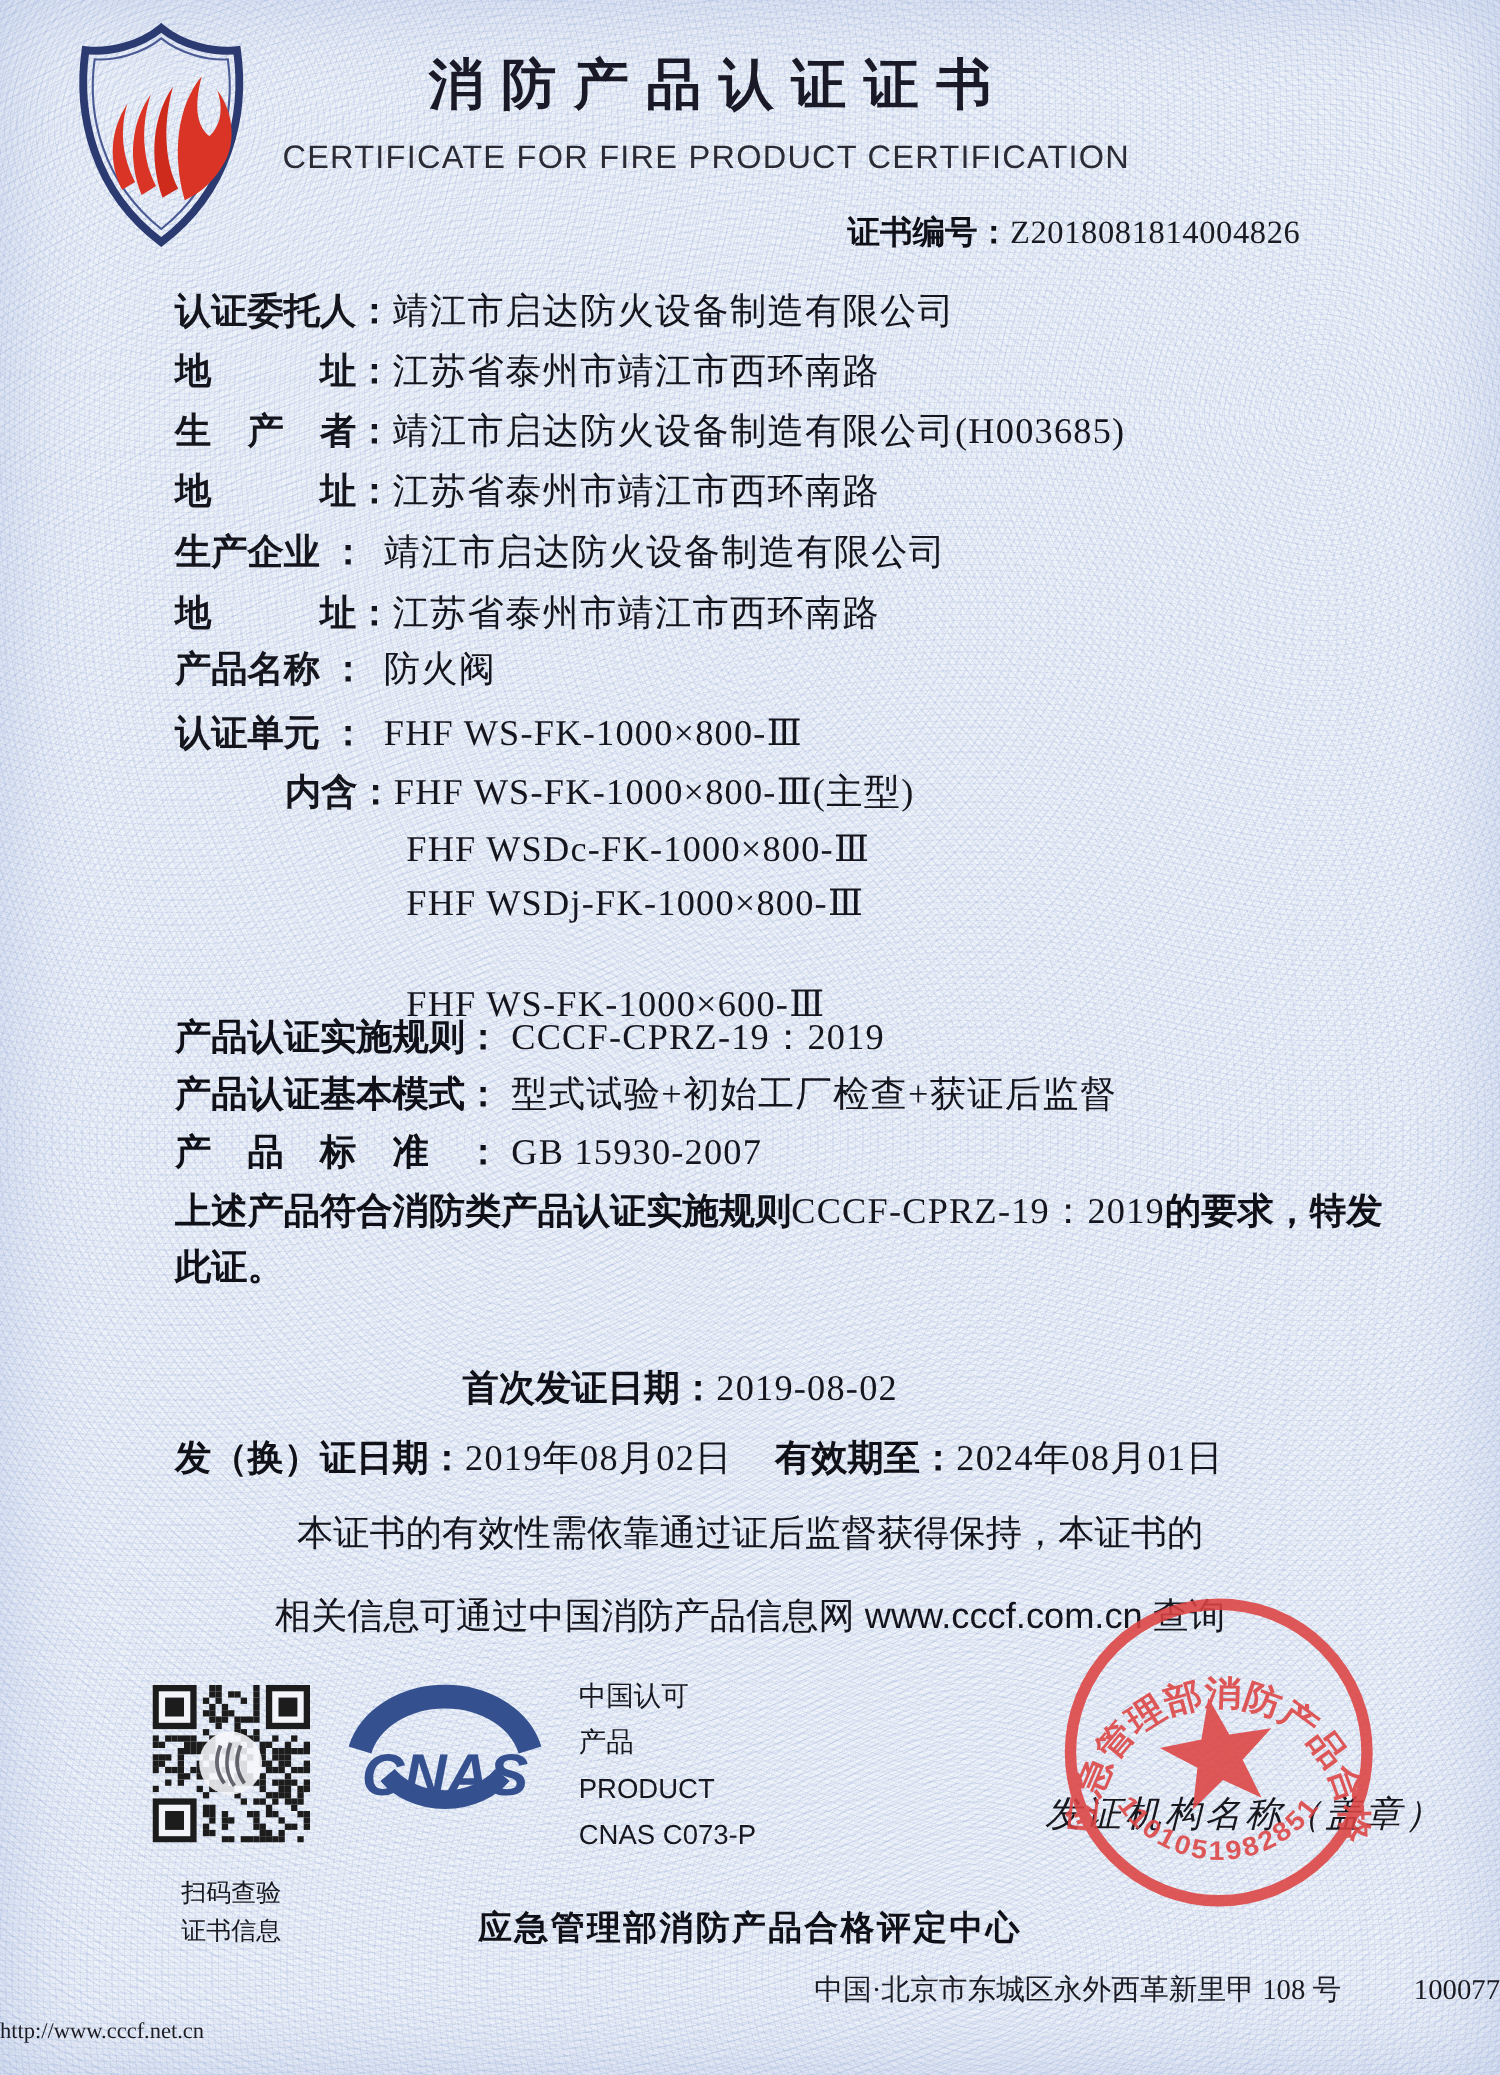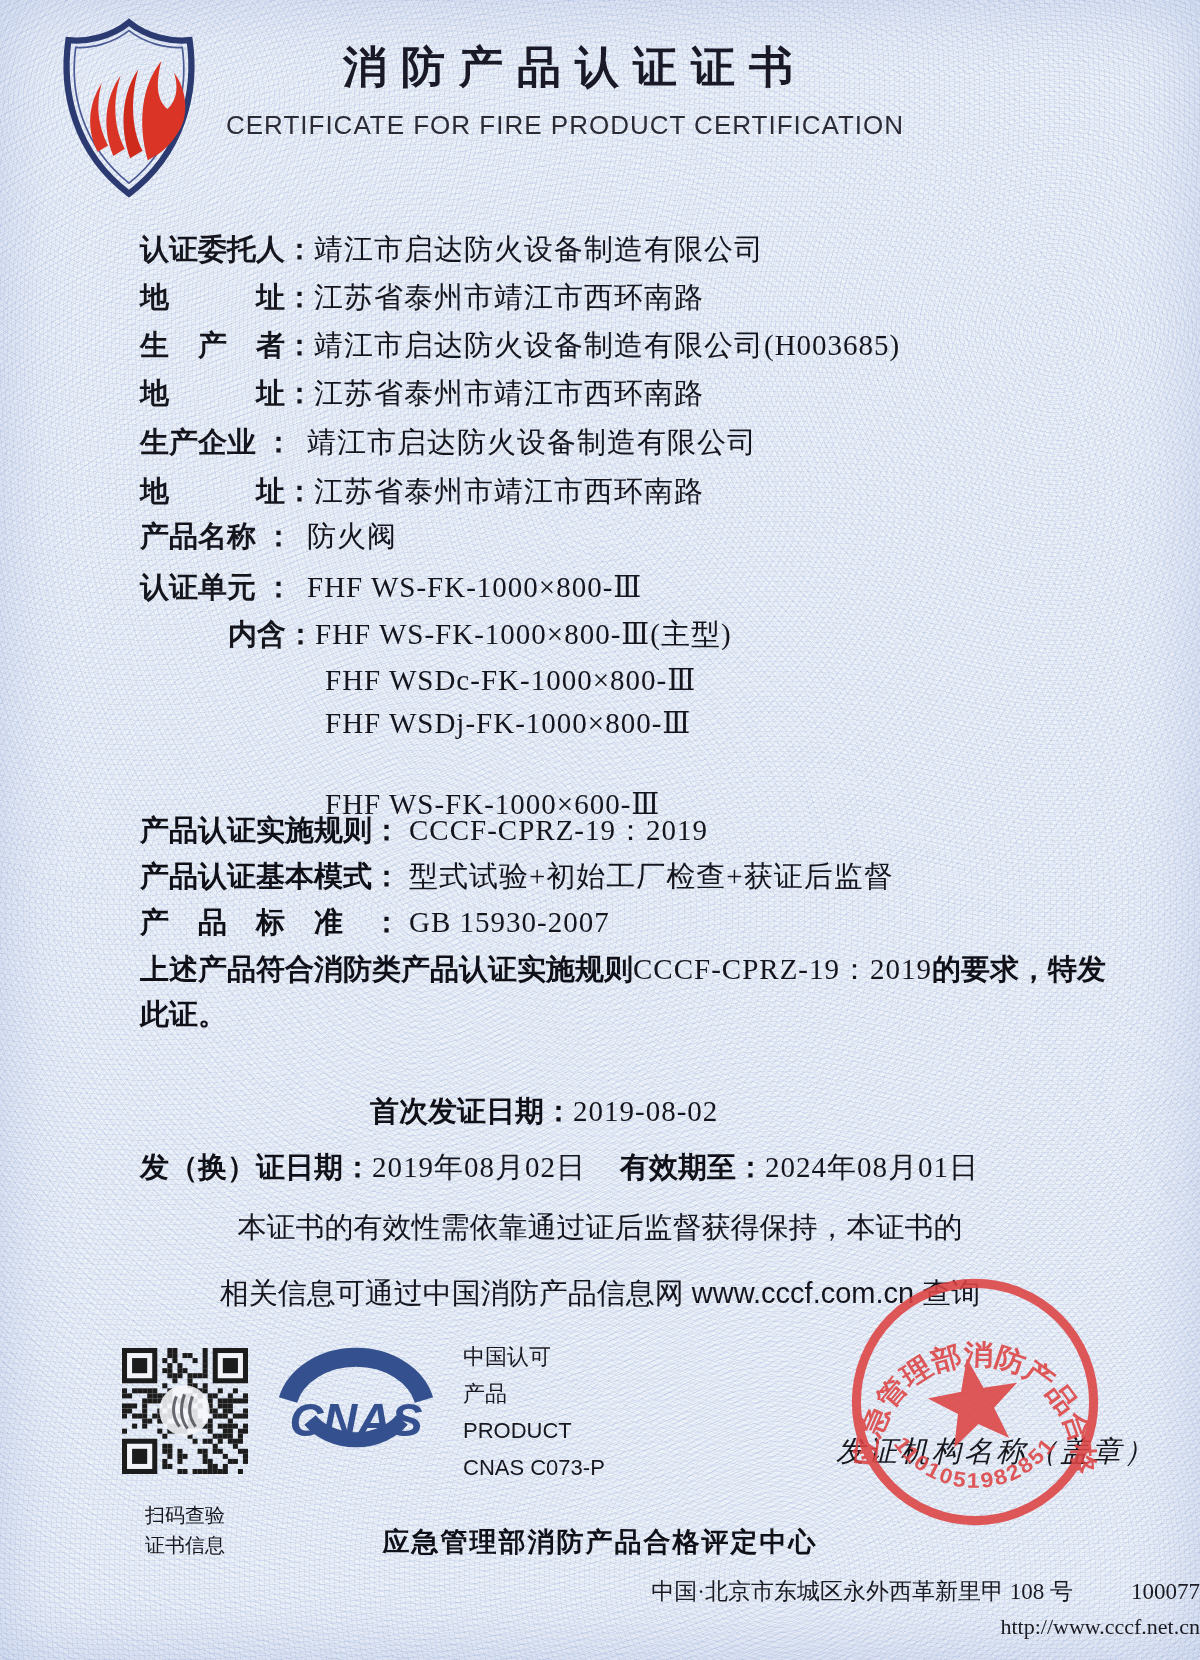--- a/index.html
+++ b/index.html
@@ -31,41 +31,44 @@
   .fline .val{font-family:"Liberation Serif","DejaVu Serif",serif;letter-spacing:1px;}
   .lbl-narrow{min-width:79px !important;}
   .model{left:325px;font-family:"Liberation Serif","DejaVu Serif",serif;letter-spacing:1px;}
   .rline .val{margin-left:8px;}
   .center-line{left:0;width:1200px;text-align:center;font-size:29px;font-weight:400;height:40px;line-height:40px;}
   .qr-caption{left:118px;top:1500px;width:134px;text-align:center;font-size:20px;line-height:30px;font-weight:500;color:#17171f;}
   .cnas-block{left:463px;top:1338px;font-size:22px;line-height:37px;color:#17171f;}
   .stamp-caption{left:812px;top:1432px;font-size:29px;letter-spacing:3px;z-index:1;margin-left:24px;}
   .footer-org{left:0;width:1200px;top:1524px;text-align:center;font-size:27px;font-weight:700;letter-spacing:2px;color:#101018;}
   .footer-addr{left:0;width:1200px;top:1576px;text-align:right;font-size:23px;}
-  .footer-url{left:0;width:1200px;top:1614px;text-align:right;font-size:22px;}
+  .footer-url{left:0;width:1200px;top:1614px;text-align:left;font-size:18px;}
   .addr-gap{display:inline-block;width:58px;}
   svg text{font-family:"Liberation Sans","DejaVu Sans",sans-serif;}
 </style>
 </head>
 <body>
 
 <div class="page">
 
   <svg class="abs" style="left:38px;top:14px;" width="182" height="188" viewBox="0 0 170 180">
     <path d="M85,8 C68,22 44,27 27,25 C20,74 33,133 85,172 C137,133 150,74 143,25 C126,27 102,22 85,8 Z" fill="none" stroke="#2c3a72" stroke-width="6"></path>
     <path d="M85,16 C70,28 49,33 34,32 C28,75 40,126 85,162 C130,126 142,75 136,32 C121,33 100,28 85,16 Z" fill="none" stroke="#4a5a94" stroke-width="1.6"></path>
     <path d="M55,132 C44,110 46,86 59,66 C52,90 57,110 65,126 Z" fill="#d93425"></path>
     <path d="M70,136 C59,109 62,80 77,59 C68,87 72,112 81,129 Z" fill="#d93425"></path>
     <path d="M86,138 C75,107 79,74 94,53 C85,85 89,114 98,131 Z" fill="#cf2b1c"></path>
     <path d="M103,140 C93,105 97,68 116,45 C110,68 112,83 122,91 C132,81 132,68 128,56 C141,73 143,99 131,115 C123,128 113,135 103,140 Z" fill="#d93425"></path>
   </svg>
 
   <div class="abs title-cn">消防产品认证证书</div>
   <div class="abs title-en">CERTIFICATE FOR FIRE PRODUCT CERTIFICATION</div>
 
+  <div class="abs certno">
+    <span class="hei">证书编号：</span><span class="song num">Z2018081814004826</span>
+  </div>
 
   <div class="fline" style="top:229px"><span class="lbl">认证委托人：</span><span class="val">靖江市启达防火设备制造有限公司</span></div>
   <div class="fline" style="top:277px"><span class="lbl">地　　　址：</span><span class="val">江苏省泰州市靖江市西环南路</span></div>
   <div class="fline" style="top:325px"><span class="lbl">生　产　者：</span><span class="val">靖江市启达防火设备制造有限公司(H003685)</span></div>
   <div class="fline" style="top:373px"><span class="lbl">地　　　址：</span><span class="val">江苏省泰州市靖江市西环南路</span></div>
   <div class="fline" style="top:422px"><span class="lbl">生产企业 ：</span><span class="val">靖江市启达防火设备制造有限公司</span></div>
   <div class="fline" style="top:471px"><span class="lbl">地　　　址：</span><span class="val">江苏省泰州市靖江市西环南路</span></div>
   <div class="fline" style="top:516px"><span class="lbl">产品名称 ：</span><span class="val">防火阀</span></div>
   <div class="fline" style="top:567px"><span class="lbl">认证单元 ：</span><span class="val">FHF WS-FK-1000×800-Ⅲ</span></div>
 

